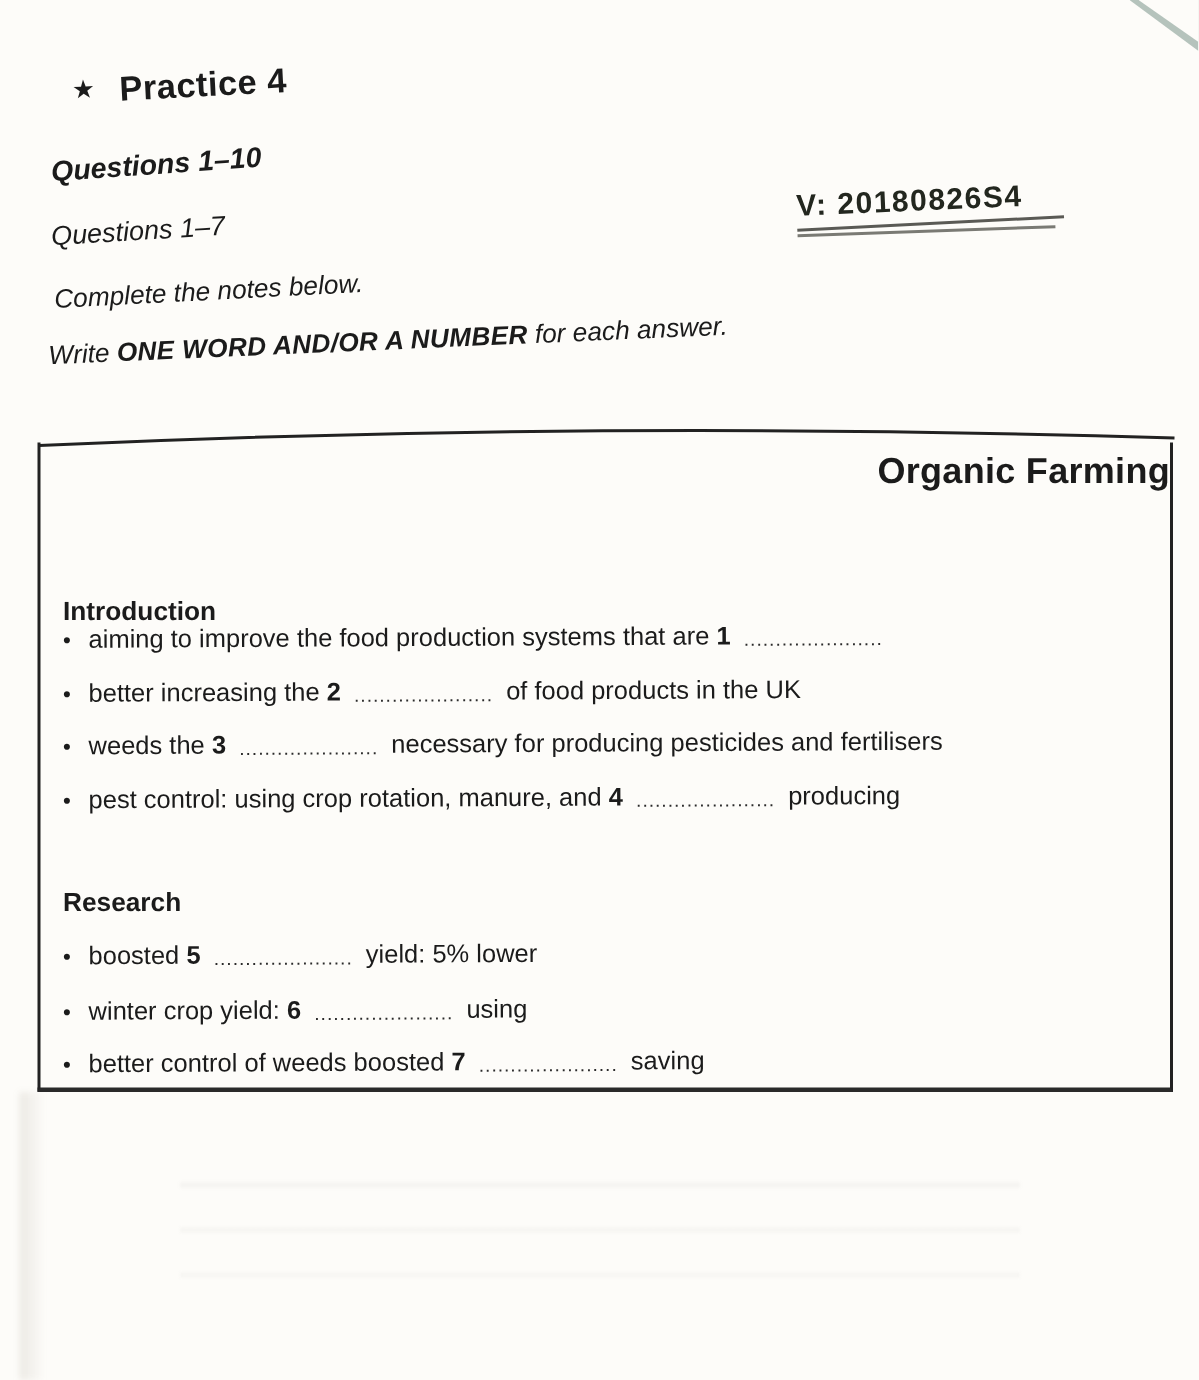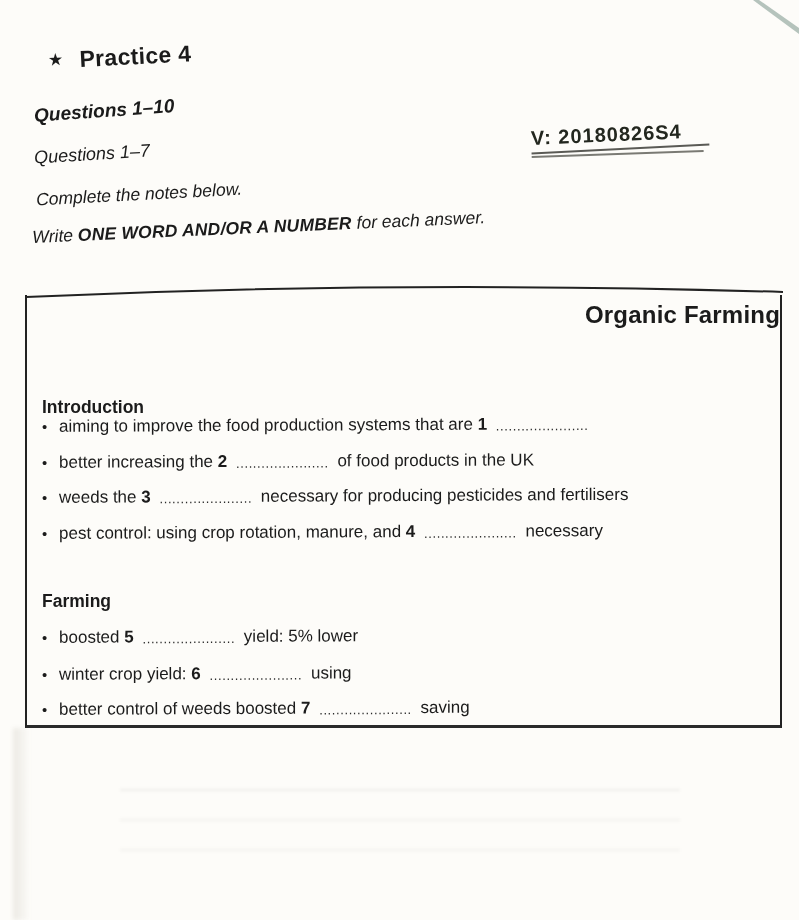--- a/index.html
+++ b/index.html
@@ -191,24 +191,24 @@
     <span class="ans-num">3</span>
     <span class="dots">......................</span>
     <span>necessary for producing pesticides and fertilisers</span>
   </div>
 
   <div class="note-line line-4">
     <span class="bullet">•</span>
     <span>pest control: using crop rotation, manure, and</span>
     <span class="ans-num">4</span>
     <span class="dots">......................</span>
-    <span>necessary</span>
-  </div>
-
-  <div class="section-heading heading-research">Farming</div>
+    <span>producing</span>
+  </div>
+
+  <div class="section-heading heading-research">Research</div>
 
   <div class="note-line line-5">
     <span class="bullet">•</span>
     <span>boosted</span>
     <span class="ans-num">5</span>
     <span class="dots">......................</span>
     <span>yield: 5% lower</span>
   </div>
 
   <div class="note-line line-6">

